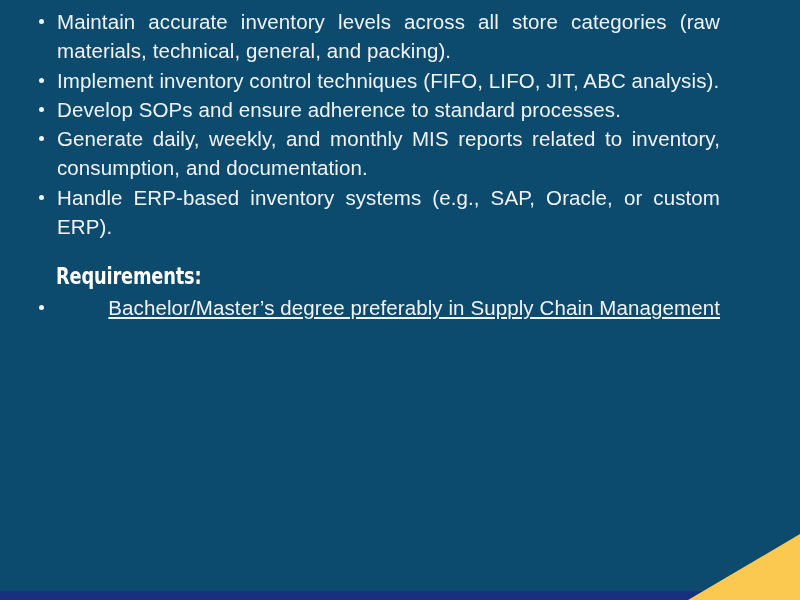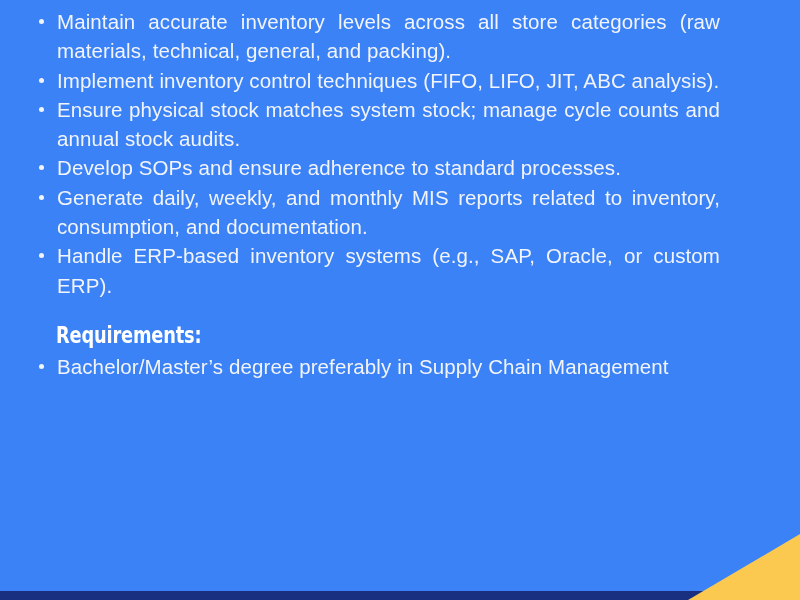--- a/index.html
+++ b/index.html
@@ -11,21 +11,21 @@
     width: 800px;
     height: 600px;
     overflow: hidden;
     font-family: "Liberation Sans", sans-serif;
   }
 
   #slide {
     position: relative;
     width: 800px;
     height: 600px;
-    background: #3b82f6;
+    background: #0c4a6e;
     overflow: hidden;
     box-sizing: border-box;
   }
 
   
   #bottom-band {
     position: absolute;
     left: 0;
     bottom: 0;
     width: 800px;
@@ -93,42 +93,40 @@
     font-size: 23px;
     line-height: 26px;
     font-weight: bold;
     letter-spacing: -0.2px;
     font-family: "DejaVu Sans Condensed", "Liberation Sans Narrow", "Liberation Sans", sans-serif;
     transform: scaleX(0.86);
     transform-origin: left center;
   }
 
   ul.bullets.req > li {
-    text-align: left;
+    text-align: right;
+    text-decoration: underline;
   }
 </style>
 </head>
 <body>
 
 <div id="slide">
 
   <div id="bottom-band"></div>
   <div id="corner-wedge"></div>
 
   <div id="content">
 
     <ul class="bullets">
       <li>
         <span class="txt">Maintain accurate inventory levels across all store categories (raw materials, technical, general, and packing).</span>
       </li>
       <li>
         <span class="txt">Implement inventory control techniques (FIFO, LIFO, JIT, ABC analysis).</span>
-      </li>
-      <li>
-        <span class="txt">Ensure physical stock matches system stock; manage cycle counts and annual stock audits.</span>
       </li>
       <li>
         <span class="txt">Develop SOPs and ensure adherence to standard processes.</span>
       </li>
       <li>
         <span class="txt">Generate daily, weekly, and monthly MIS reports related to inventory, consumption, and documentation.</span>
       </li>
       <li>
         <span class="txt">Handle ERP-based inventory systems (e.g., SAP, Oracle, or custom ERP).</span>
       </li>

